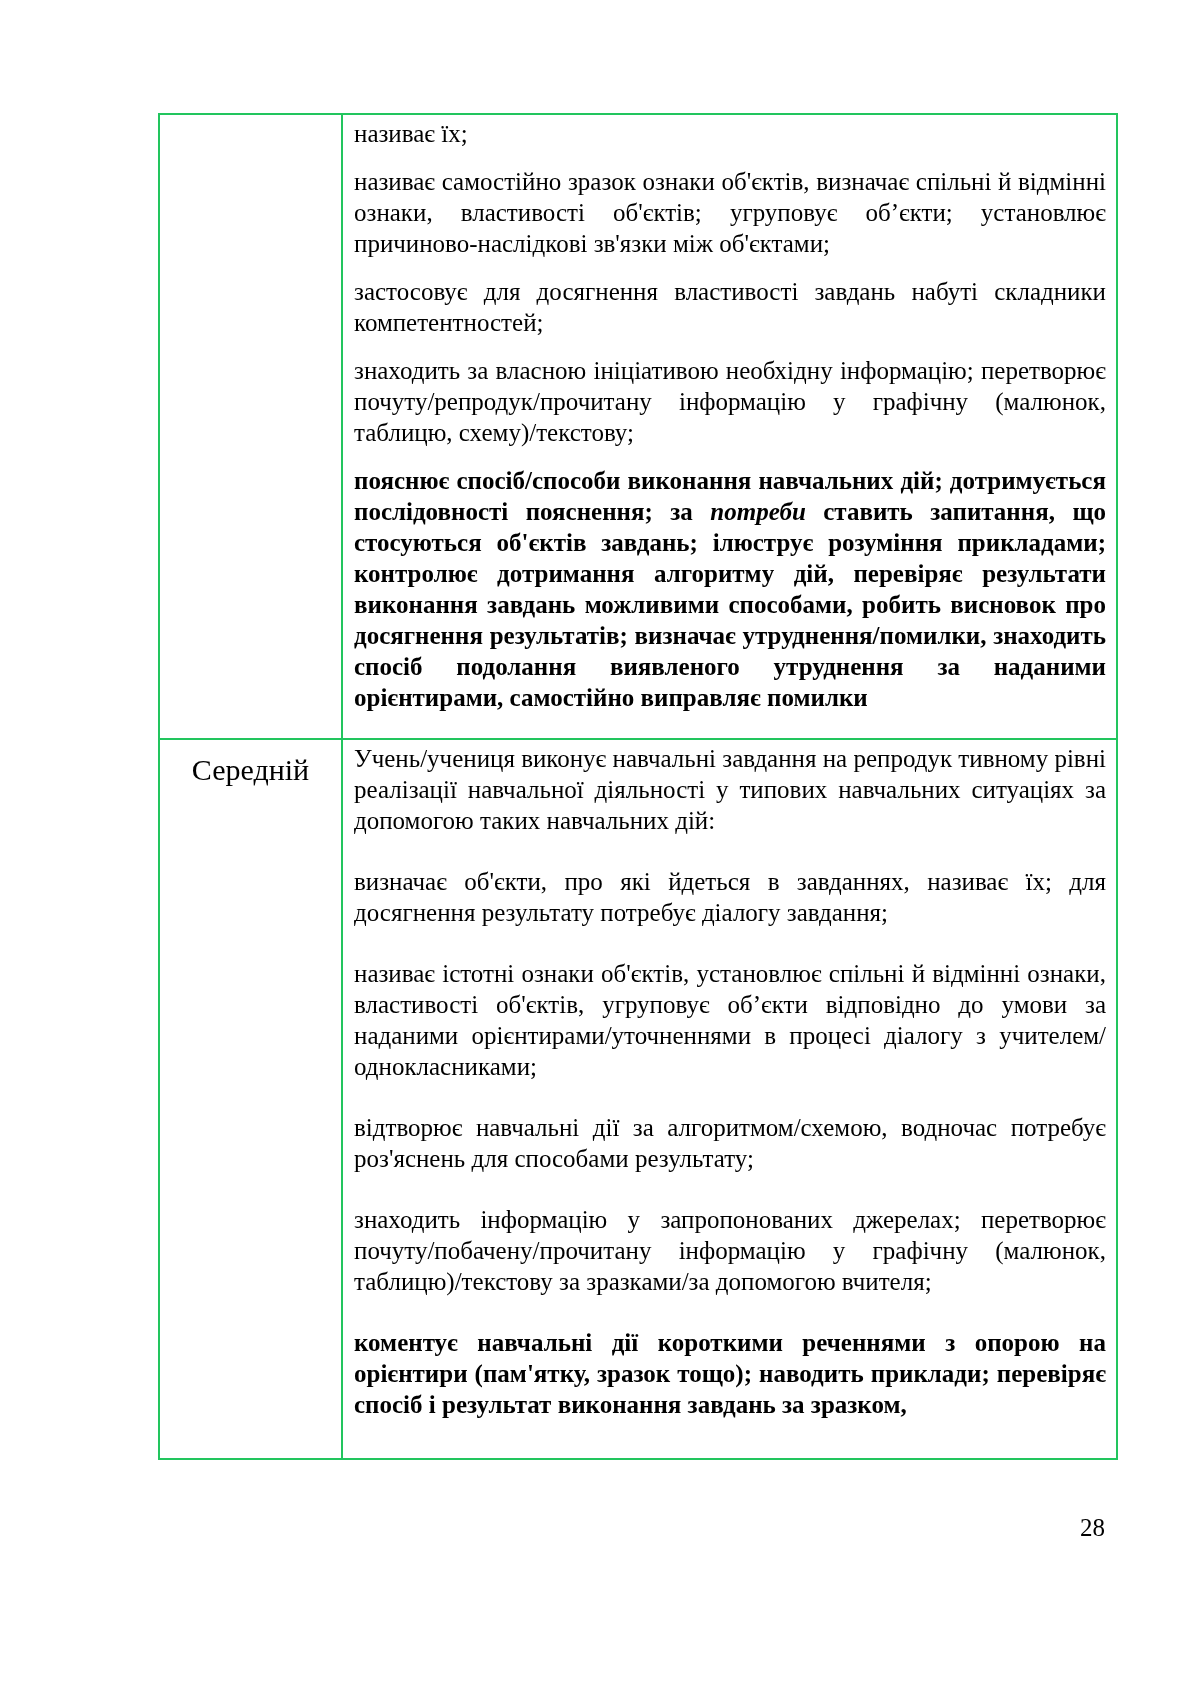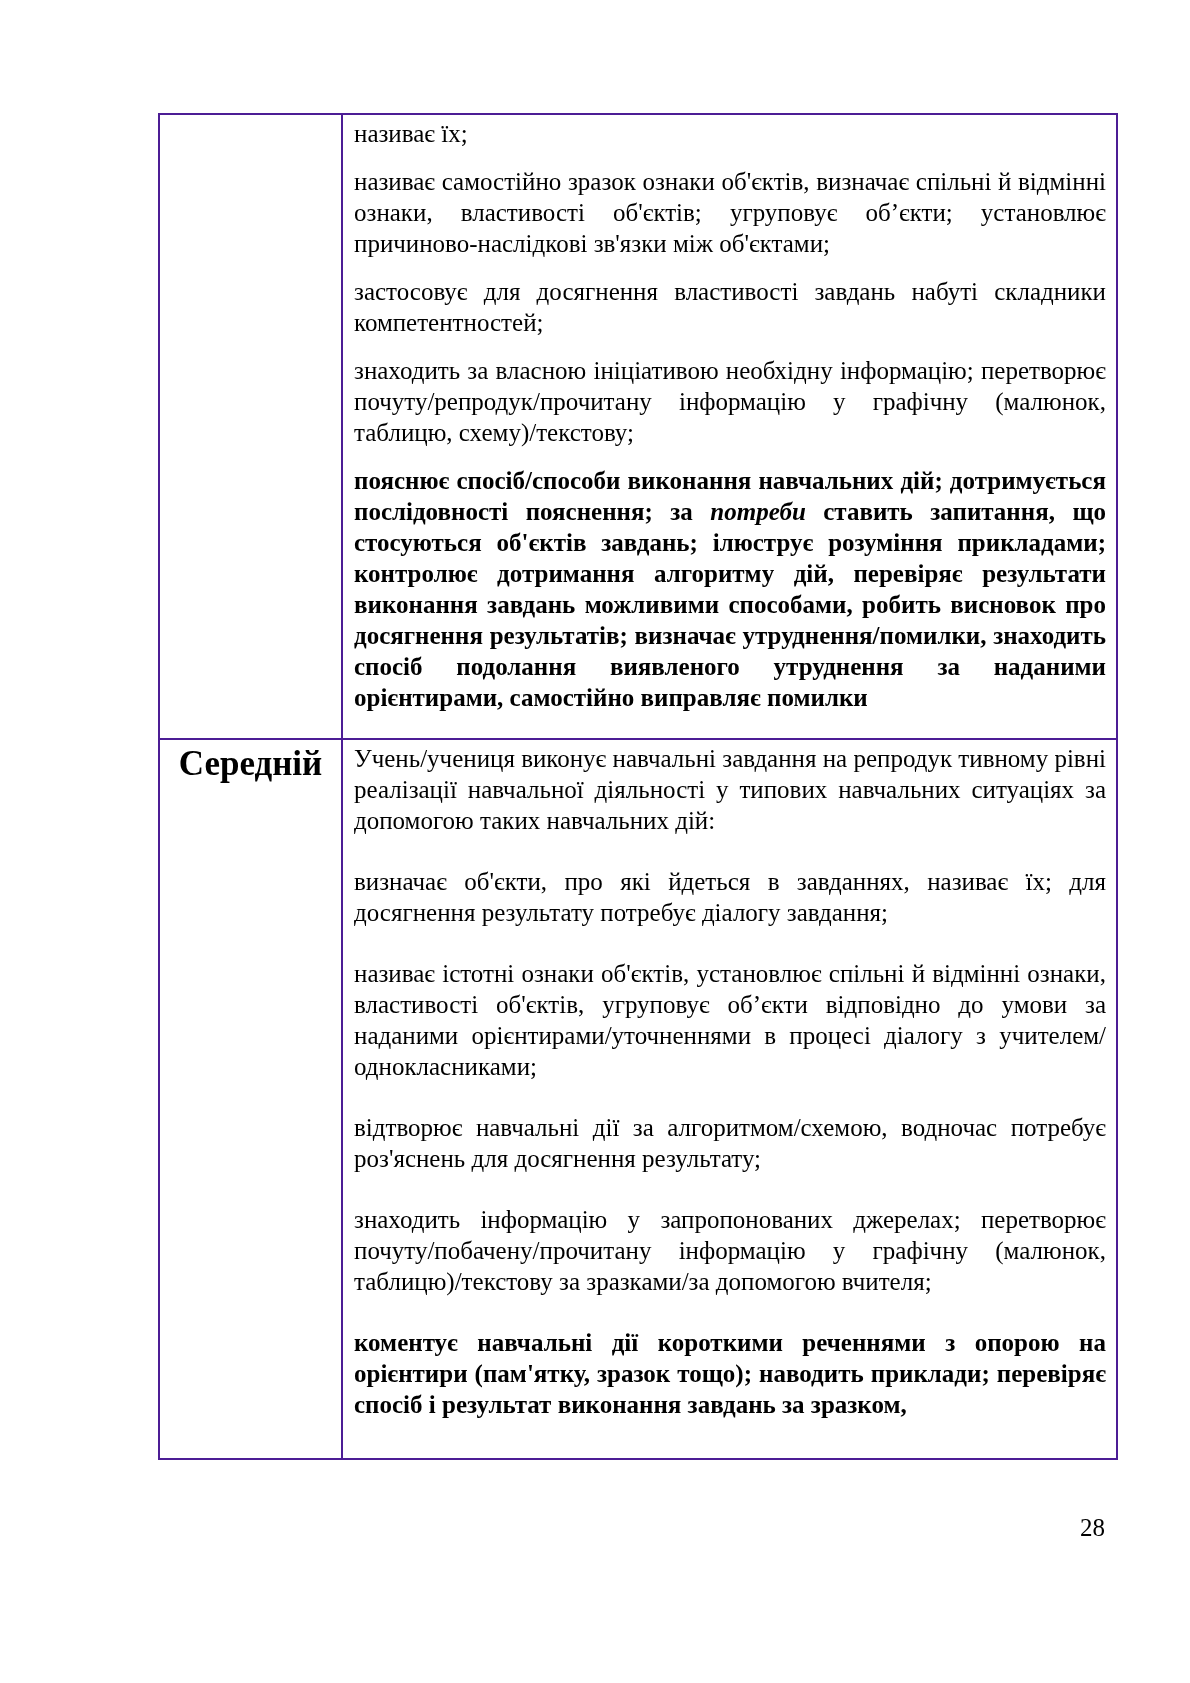--- a/index.html
+++ b/index.html
@@ -15,29 +15,29 @@
   }
   table.grade-table {
     position: absolute;
     left: 158px;
     top: 113px;
     width: 958px;
     border-collapse: collapse;
     table-layout: fixed;
   }
   td {
-    border: 2px solid #4c1d95;
+    border: 2px solid #22c55e;
     vertical-align: top;
   }
   td.level-cell {
     width: 183px;
-    font-weight: 700;
-    font-size: 35px;
+    font-weight: 400;
+    font-size: 30px;
     text-align: center;
-    padding: 4px 4px 4px 4px;
+    padding: 13px 4px 4px 4px;
   }
   td.desc-cell {
     width: 775px;
     font-size: 25px;
     line-height: 31px;
     text-align: justify;
     padding: 3px 10px 8px 11px;
   }
   td.desc-cell p { margin: 0; }
   tr.r1 td.desc-cell p { margin-bottom: 17px; }
@@ -68,21 +68,21 @@
         <p>знаходить за власною ініціативою необхідну інформацію; перетворює почуту/репродук/прочитану інформацію у графічну (малюнок, таблицю, схему)/текстову;</p>
         <p><span>пояснює спосіб/способи виконання навчальних дій; дотримується послідовності пояснення; за </span><span class="it">потреби</span><span> ставить запитання, що стосуються об'єктів завдань; ілюструє розуміння прикладами; контролює дотримання алгоритму дій, перевіряє результати виконання завдань можливими способами, робить висновок про досягнення результатів; визначає утруднення/помилки, знаходить спосіб подолання виявленого утруднення за наданими орієнтирами, самостійно виправляє помилки</span></p>
       </td>
     </tr>
     <tr class="r2">
       <td class="level-cell">Середній</td>
       <td class="desc-cell">
         <p>Учень/учениця виконує навчальні завдання на репродук тивному рівні реалізації навчальної діяльності у типових навчальних ситуаціях за допомогою таких навчальних дій:</p>
         <p>визначає об'єкти, про які йдеться в завданнях, називає їх; для досягнення результату потребує діалогу завдання;</p>
         <p>називає істотні ознаки об'єктів, установлює спільні й відмінні ознаки, властивості об'єктів, угруповує об’єкти відповідно до умови за наданими орієнтирами/уточненнями в процесі діалогу з учителем/однокласниками;</p>
-        <p>відтворює навчальні дії за алгоритмом/схемою, водночас потребує роз'яснень для досягнення результату;</p>
+        <p>відтворює навчальні дії за алгоритмом/схемою, водночас потребує роз'яснень для способами результату;</p>
         <p>знаходить інформацію у запропонованих джерелах; перетворює почуту/побачену/прочитану інформацію у графічну (малюнок, таблицю)/текстову за зразками/за допомогою вчителя;</p>
         <p>коментує навчальні дії короткими реченнями з опорою на орієнтири (пам'ятку, зразок тощо); наводить приклади; перевіряє спосіб і результат виконання завдань за зразком,</p>
       </td>
     </tr>
   </tbody>
     </table>
 
   <div class="page-number">28</div>
 
 </div>

